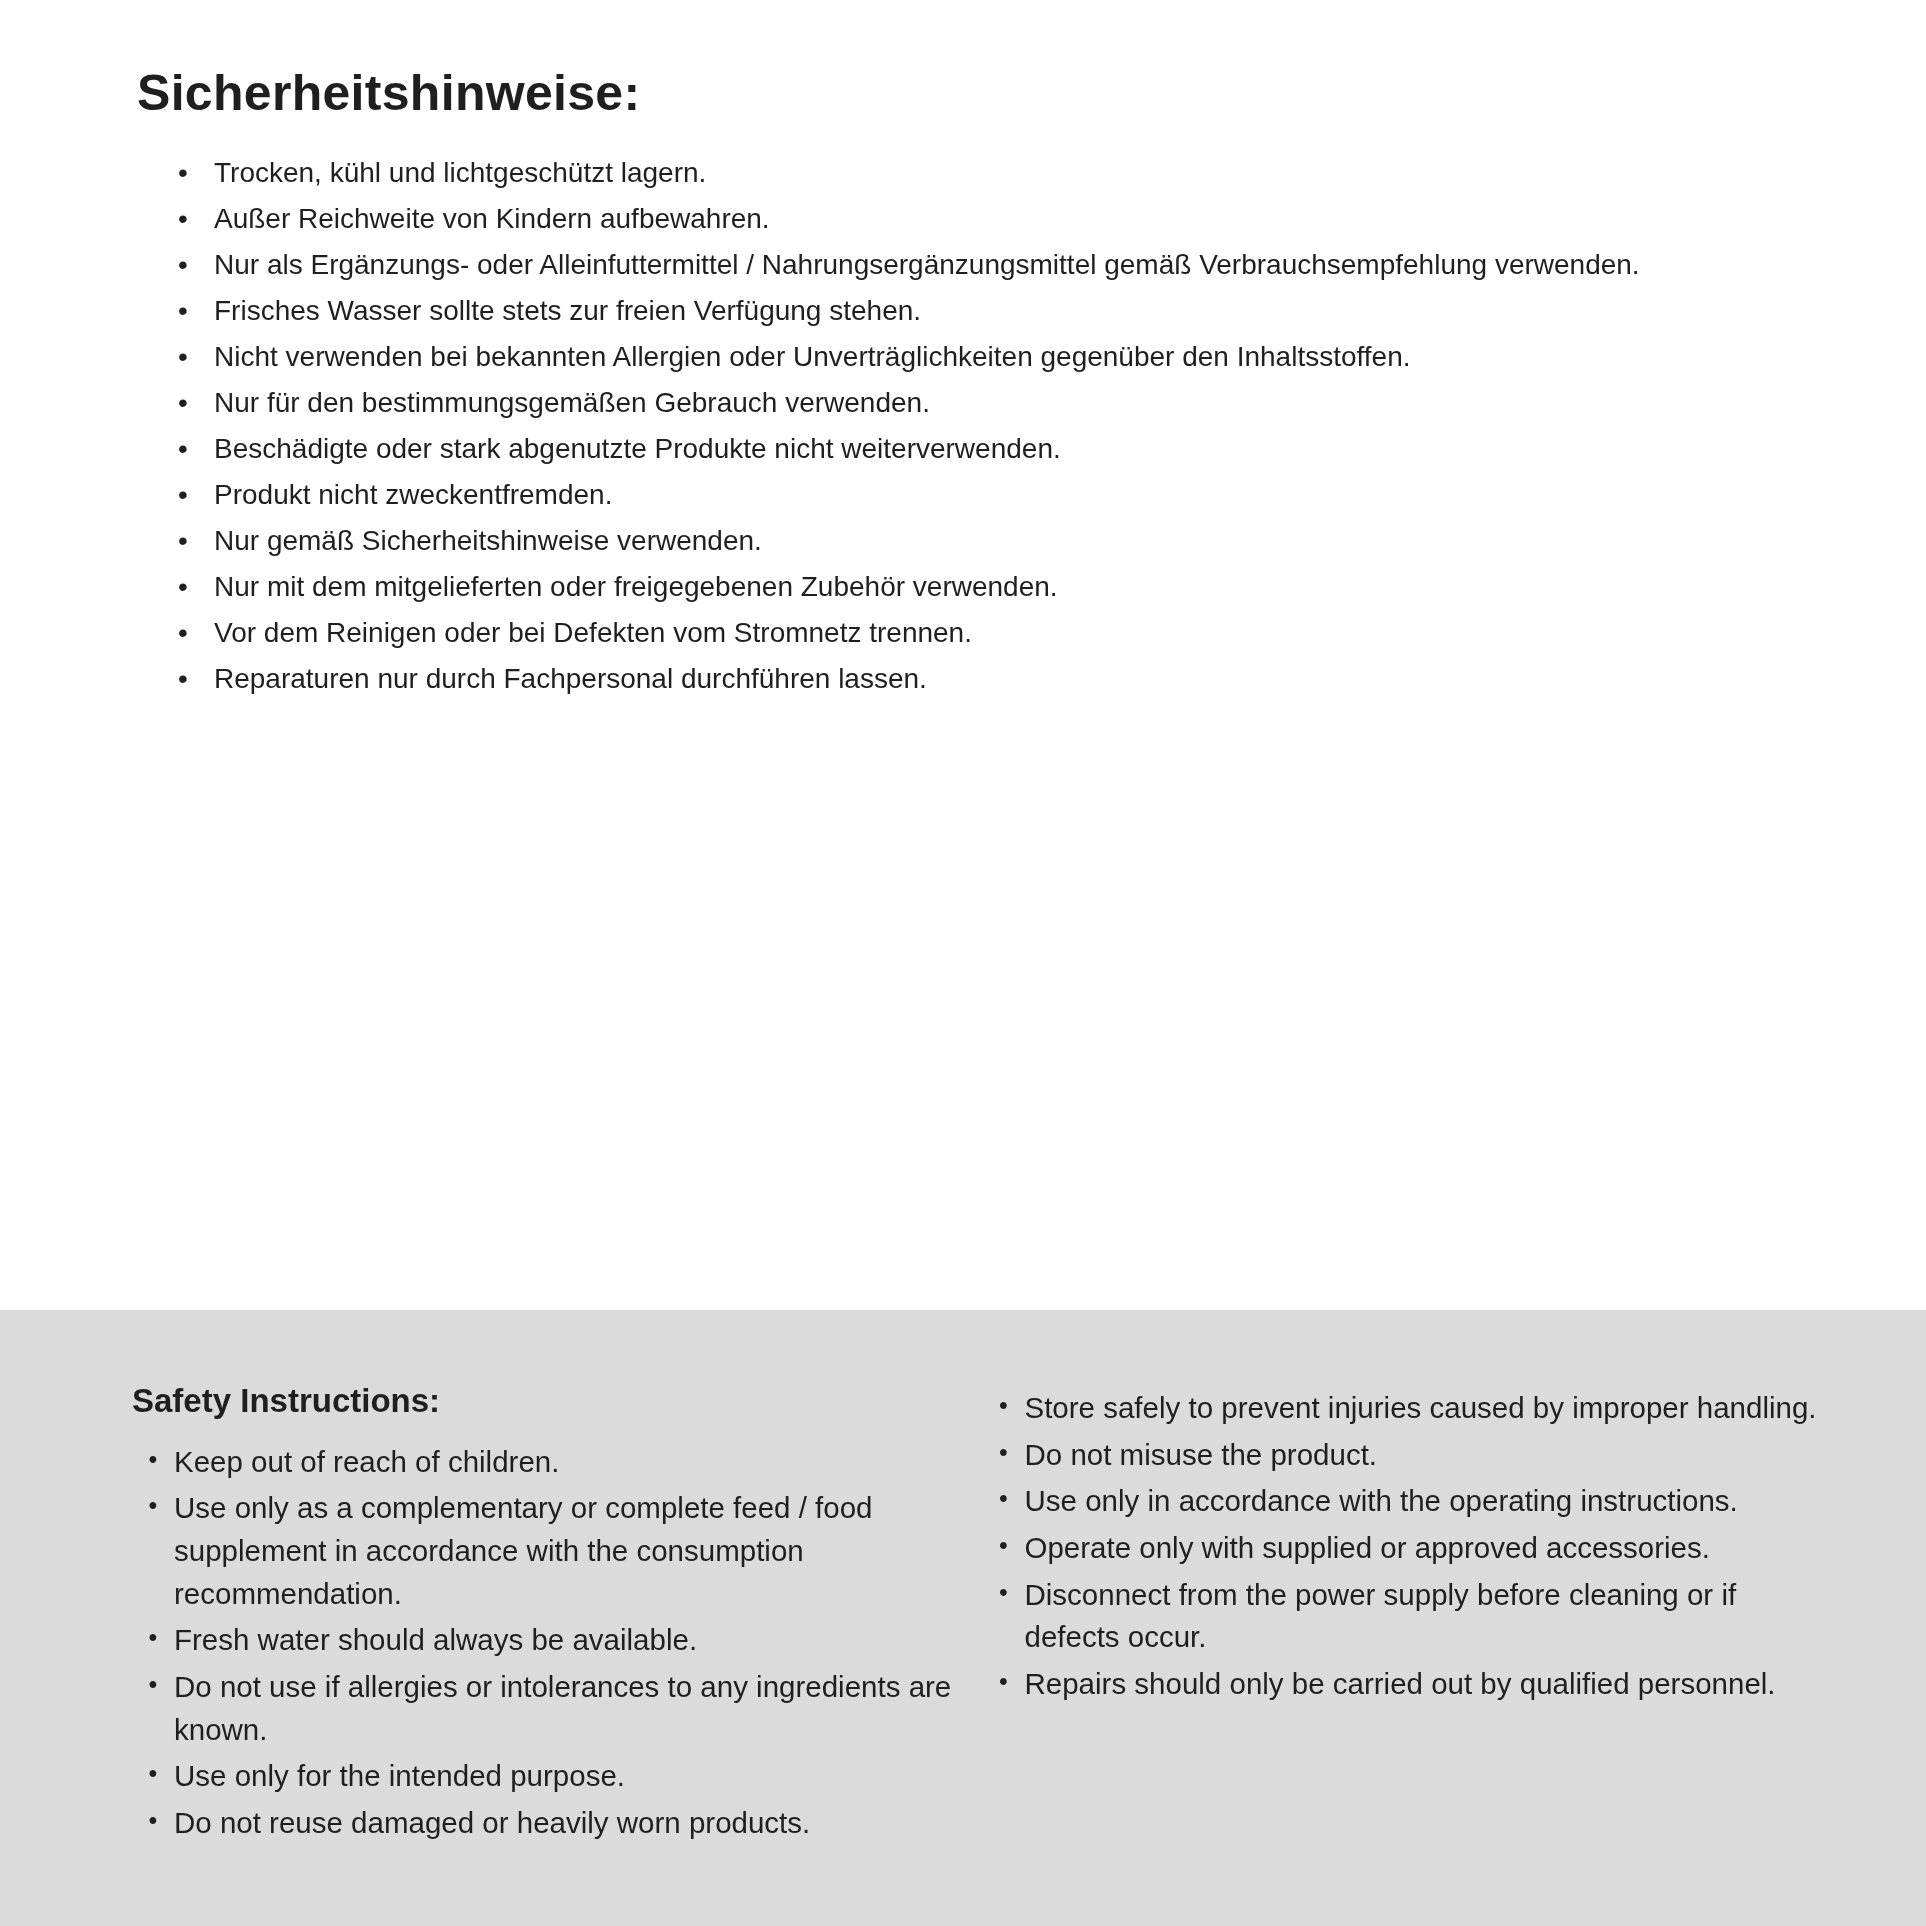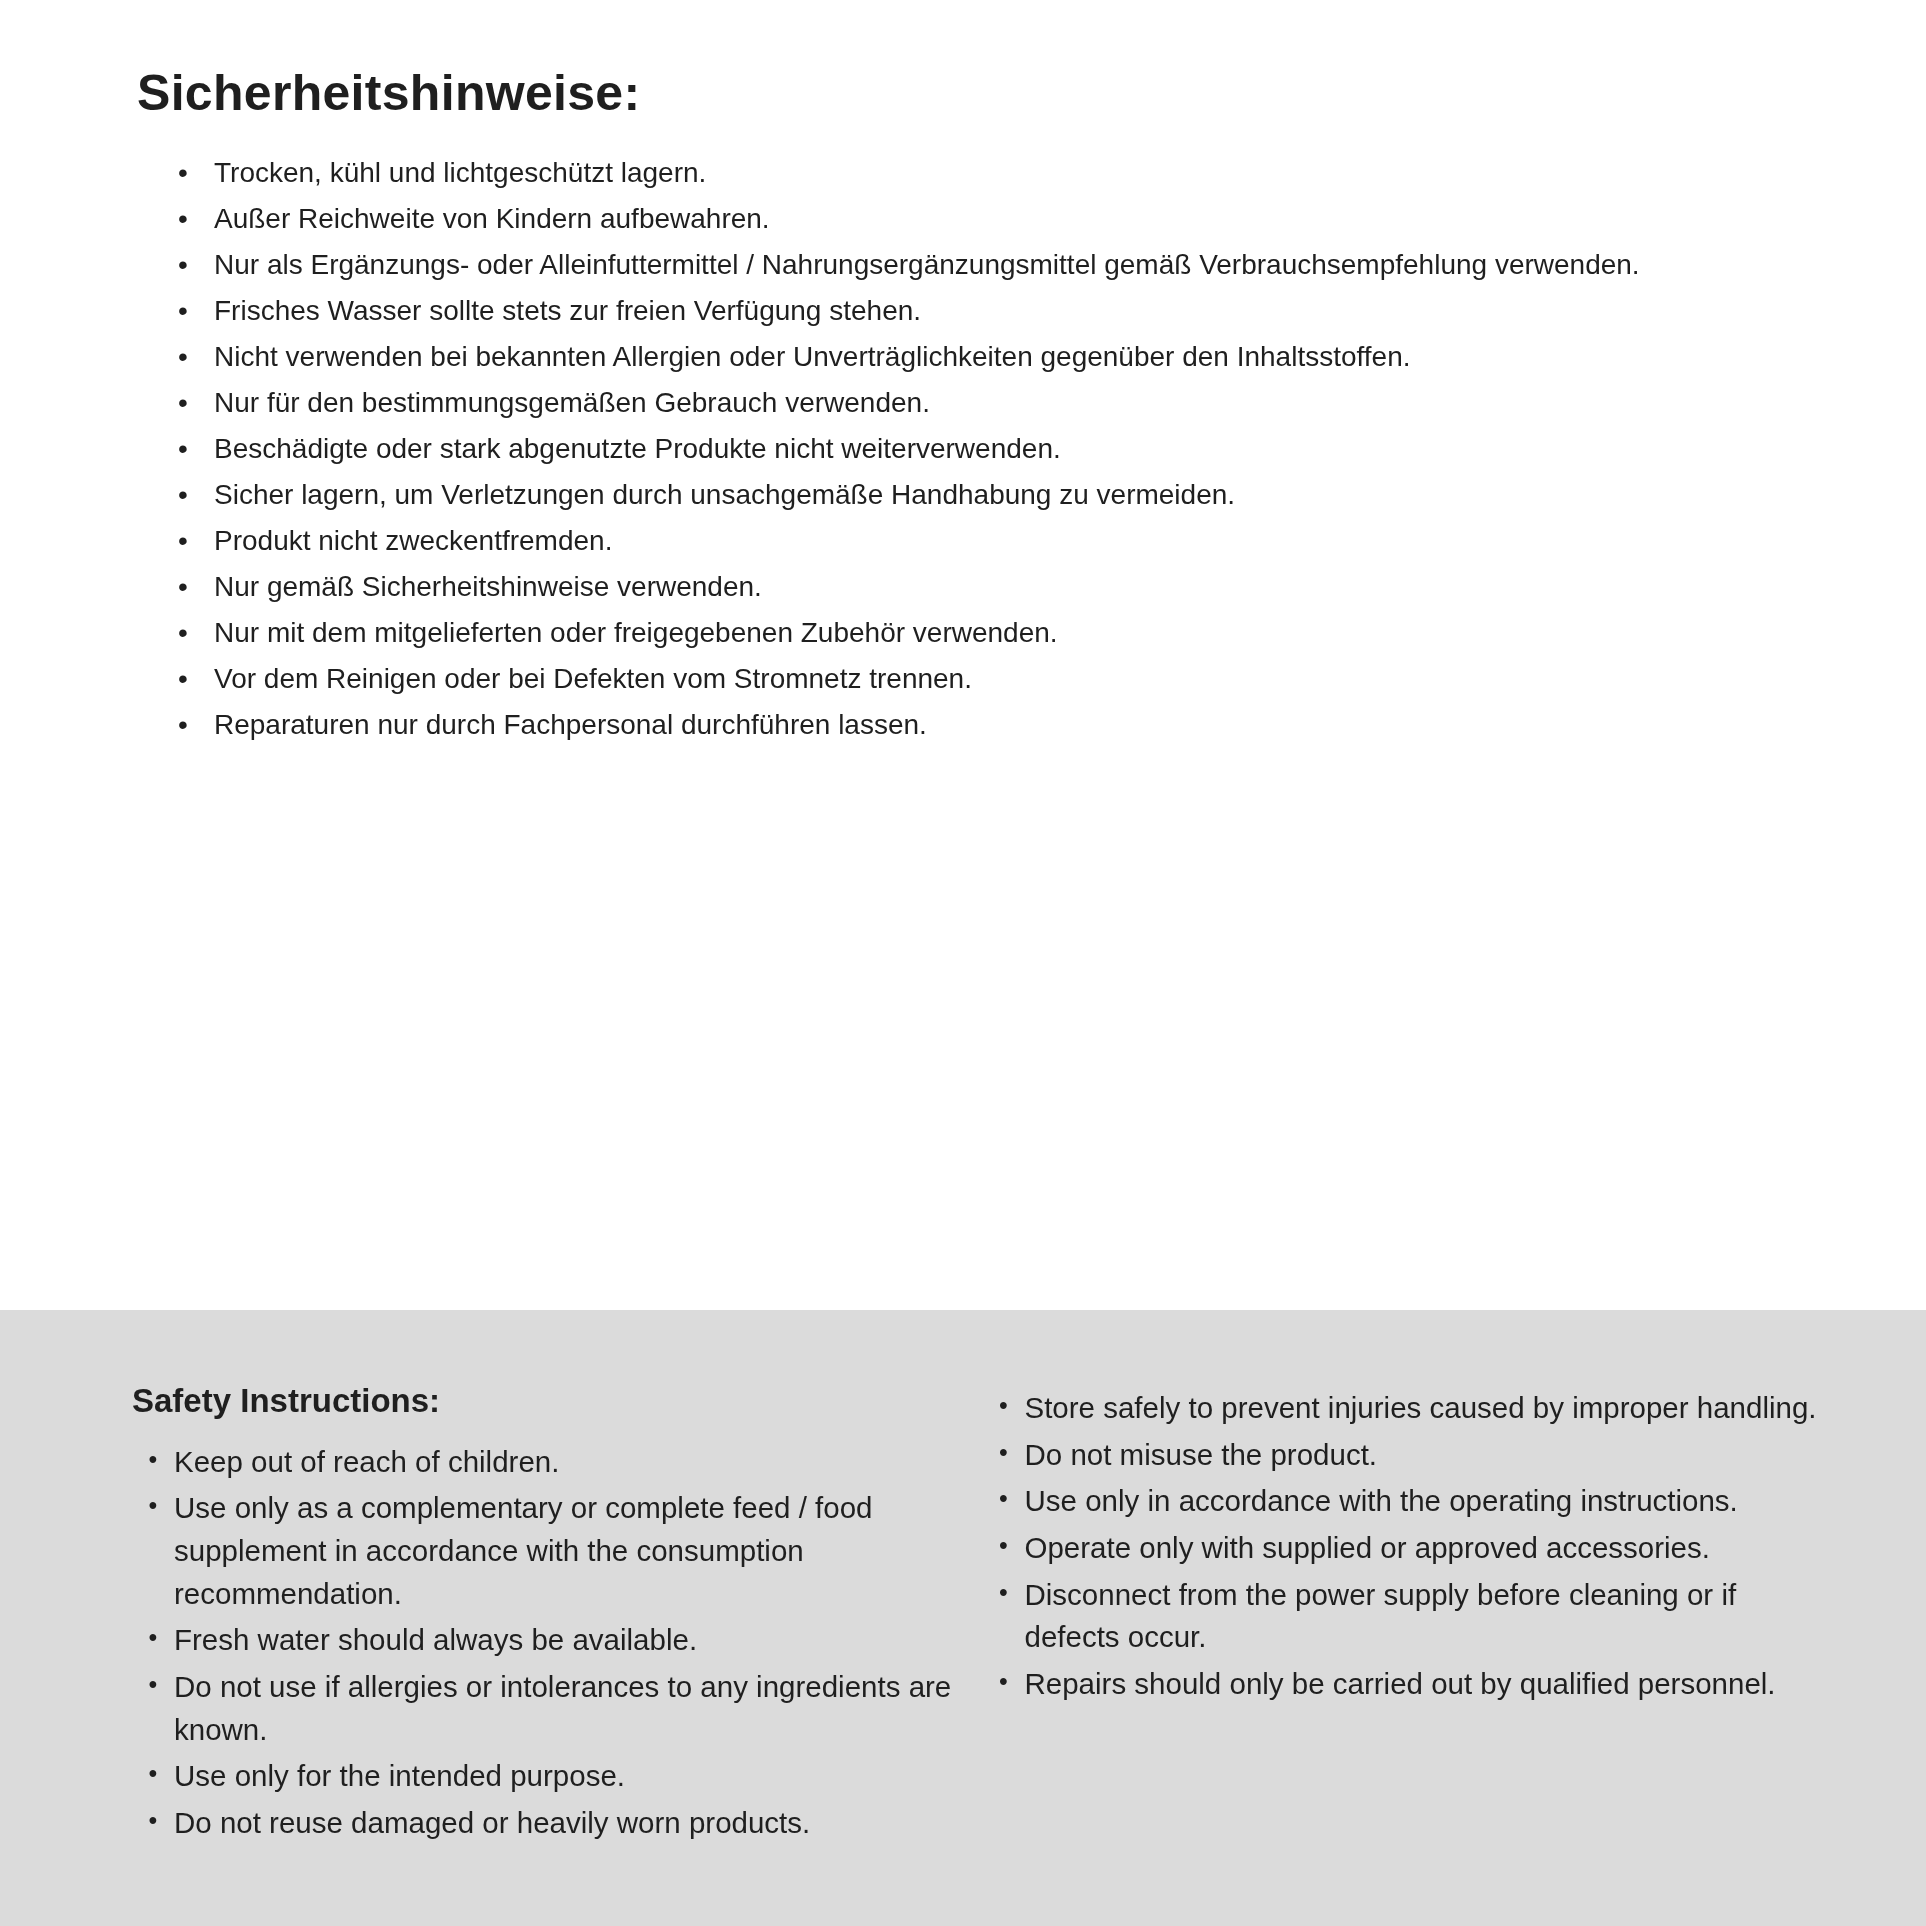--- a/index.html
+++ b/index.html
@@ -99,21 +99,20 @@
   <section class="section-de">
     <h1 class="de-title">Sicherheitshinweise:</h1>
     <ul class="de-list">
       <li>Trocken, kühl und lichtgeschützt lagern.</li>
       <li>Außer Reichweite von Kindern aufbewahren.</li>
       <li>Nur als Ergänzungs- oder Alleinfuttermittel / Nahrungsergänzungsmittel gemäß Verbrauchsempfehlung verwenden.</li>
       <li>Frisches Wasser sollte stets zur freien Verfügung stehen.</li>
       <li>Nicht verwenden bei bekannten Allergien oder Unverträglichkeiten gegenüber den Inhaltsstoffen.</li>
       <li>Nur für den bestimmungsgemäßen Gebrauch verwenden.</li>
       <li>Beschädigte oder stark abgenutzte Produkte nicht weiterverwenden.</li>
-      <li>Sicher lagern, um Verletzungen durch unsachgemäße Handhabung zu vermeiden.</li>
       <li>Produkt nicht zweckentfremden.</li>
       <li>Nur gemäß Sicherheitshinweise verwenden.</li>
       <li>Nur mit dem mitgelieferten oder freigegebenen Zubehör verwenden.</li>
       <li>Vor dem Reinigen oder bei Defekten vom Stromnetz trennen.</li>
       <li>Reparaturen nur durch Fachpersonal durchführen lassen.</li>
     </ul>
   </section>
 
   <section class="section-en">
     <div class="en-col en-col-left">

